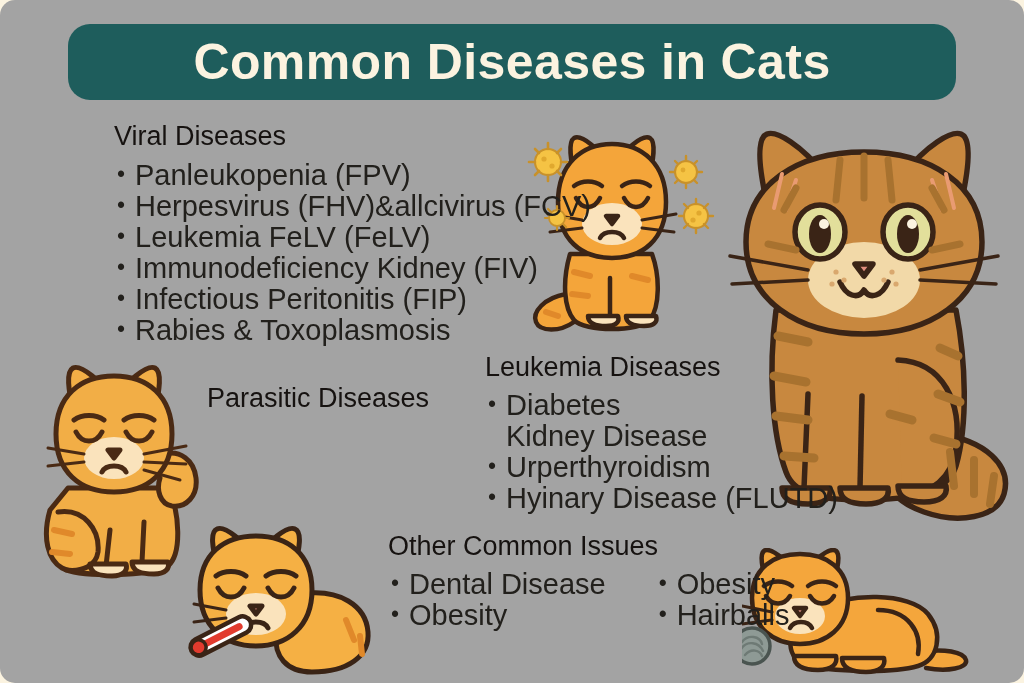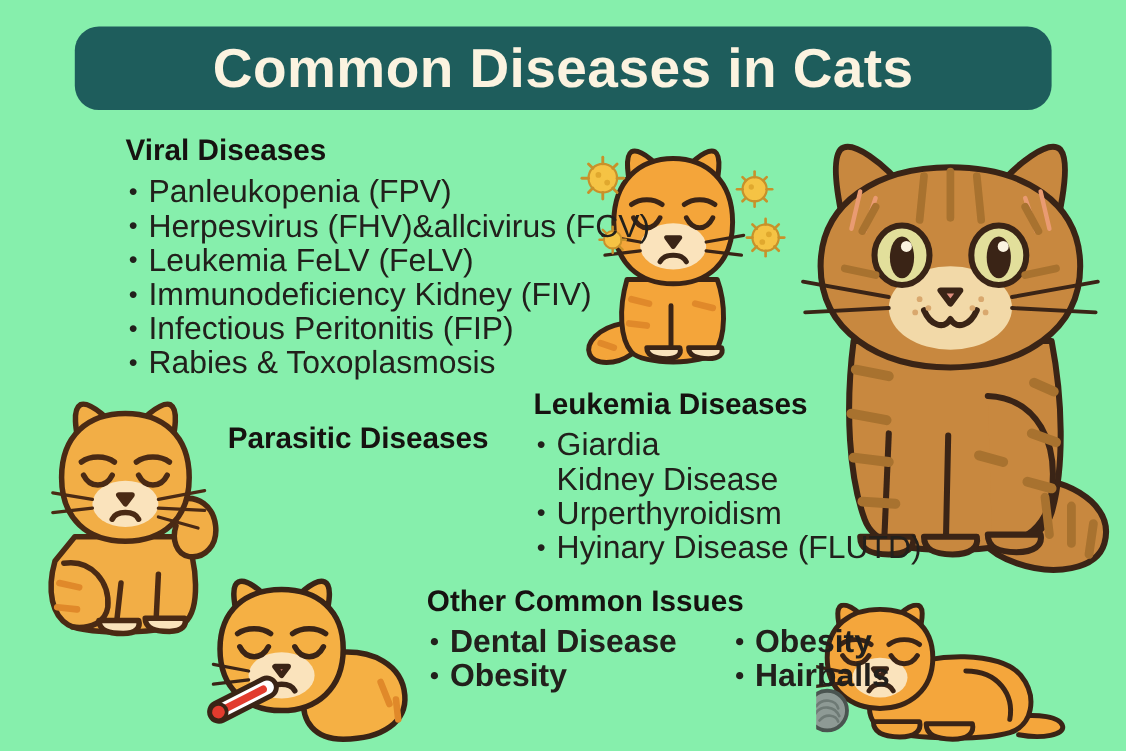--- a/index.html
+++ b/index.html
@@ -4,24 +4,25 @@
 <style>
   html, body {
     margin: 0;
     padding: 0;
     background: #FBF3E0;
   }
   #poster {
     position: relative;
     width: 1024px;
     height: 683px;
-    background: #86efac;
+    background: #a3a3a3;
     overflow: hidden;
     font-family: "Liberation Sans", sans-serif;
     color: #1B1713;
+    border-radius: 15px;
   }
 
   
   #title-banner {
     position: absolute;
     left: 68px;
     top: 24px;
     width: 888px;
     height: 76px;
     background: #1E5D5C;
@@ -37,21 +38,21 @@
     font-weight: bold;
     letter-spacing: 0.4px;
     line-height: 1;
     white-space: nowrap;
   }
 
   
   .section { position: absolute; z-index: 30; }
   .sec-head {
     font-size: 27px;
-    font-weight: bold;
+    font-weight: normal;
     color: #161210;
     line-height: 1.15;
     white-space: nowrap;
   }
   .sec-list {
     list-style: none;
     margin: 0;
     padding: 0;
   }
   .sec-list li {
@@ -80,21 +81,20 @@
   #sec-parasitic .sec-list { margin-top: 7px; }
 
   #sec-chronic    { left: 485px; top: 352px; }
   #sec-chronic .sec-list { margin-top: 7px; }
 
   #sec-other      { left: 388px; top: 531px; }
   #sec-other .other-cols {
     margin-top: 7px;
     display: flex;
     gap: 50px;
-    font-weight: bold;
   }
 
   
   .art { position: absolute; z-index: 10; }
   #art-tabby   { left: 712px; top: 104px;  width: 304px; height: 420px; }
   #art-sickcat { left: 524px; top: 126px;  width: 200px; height: 216px; }
   #art-scratch { left: 28px;  top: 362px;  width: 206px; height: 218px; }
   #art-thermo  { left: 182px; top: 524px;  width: 198px; height: 152px; }
   #art-lying   { left: 742px; top: 548px;  width: 250px; height: 130px; }
 </style>
@@ -440,21 +440,21 @@
     </ul>
   </div>
 
   <div class="section" id="sec-parasitic">
     <div class="sec-head">Parasitic Diseases</div>
   </div>
 
   <div class="section" id="sec-chronic">
     <div class="sec-head">Leukemia Diseases</div>
     <ul class="sec-list">
-      <li class="bullet">Giardia</li>
+      <li class="bullet">Diabetes</li>
       <li class="nobullet">Kidney Disease</li>
       <li class="bullet">Urperthyroidism</li>
       <li class="bullet">Hyinary Disease (FLUTD)</li>
     </ul>
   </div>
 
   <div class="section" id="sec-other">
     <div class="sec-head">Other Common Issues</div>
     <div class="other-cols">
       <ul class="sec-list">

